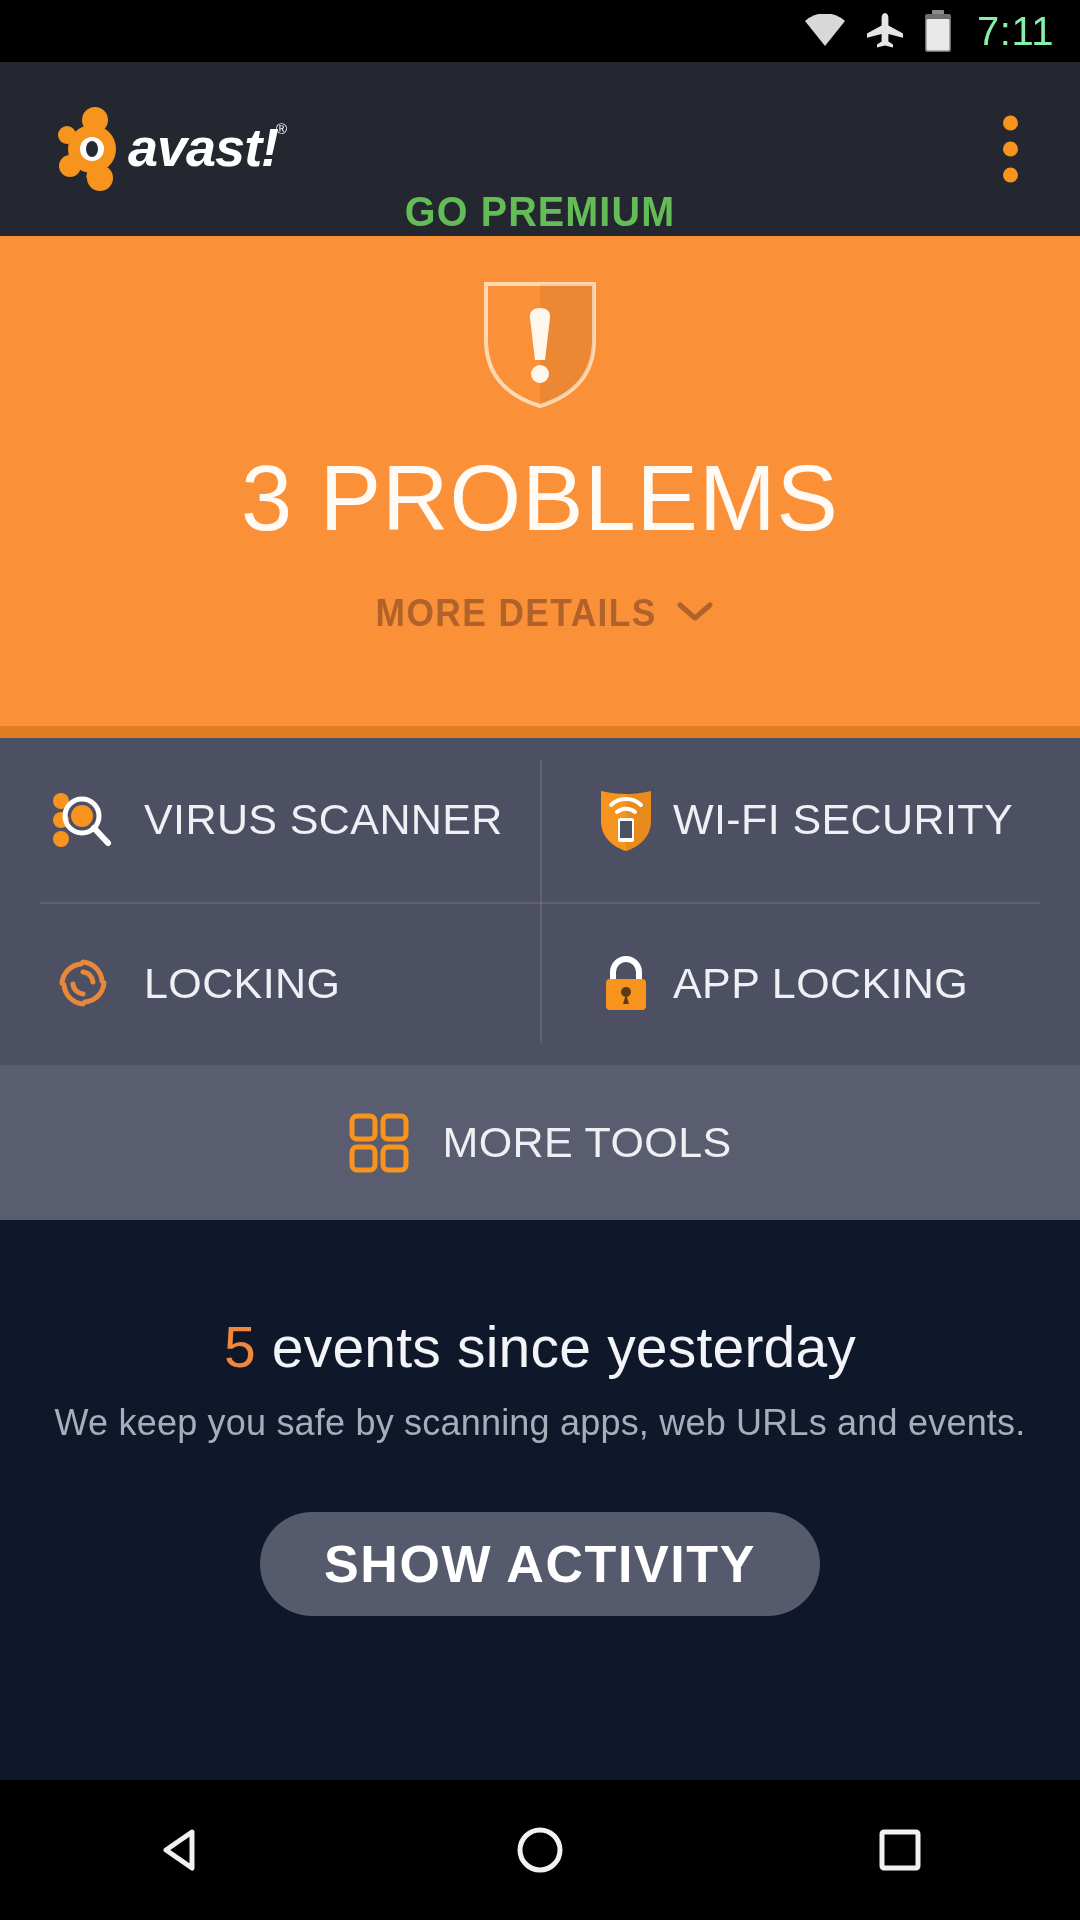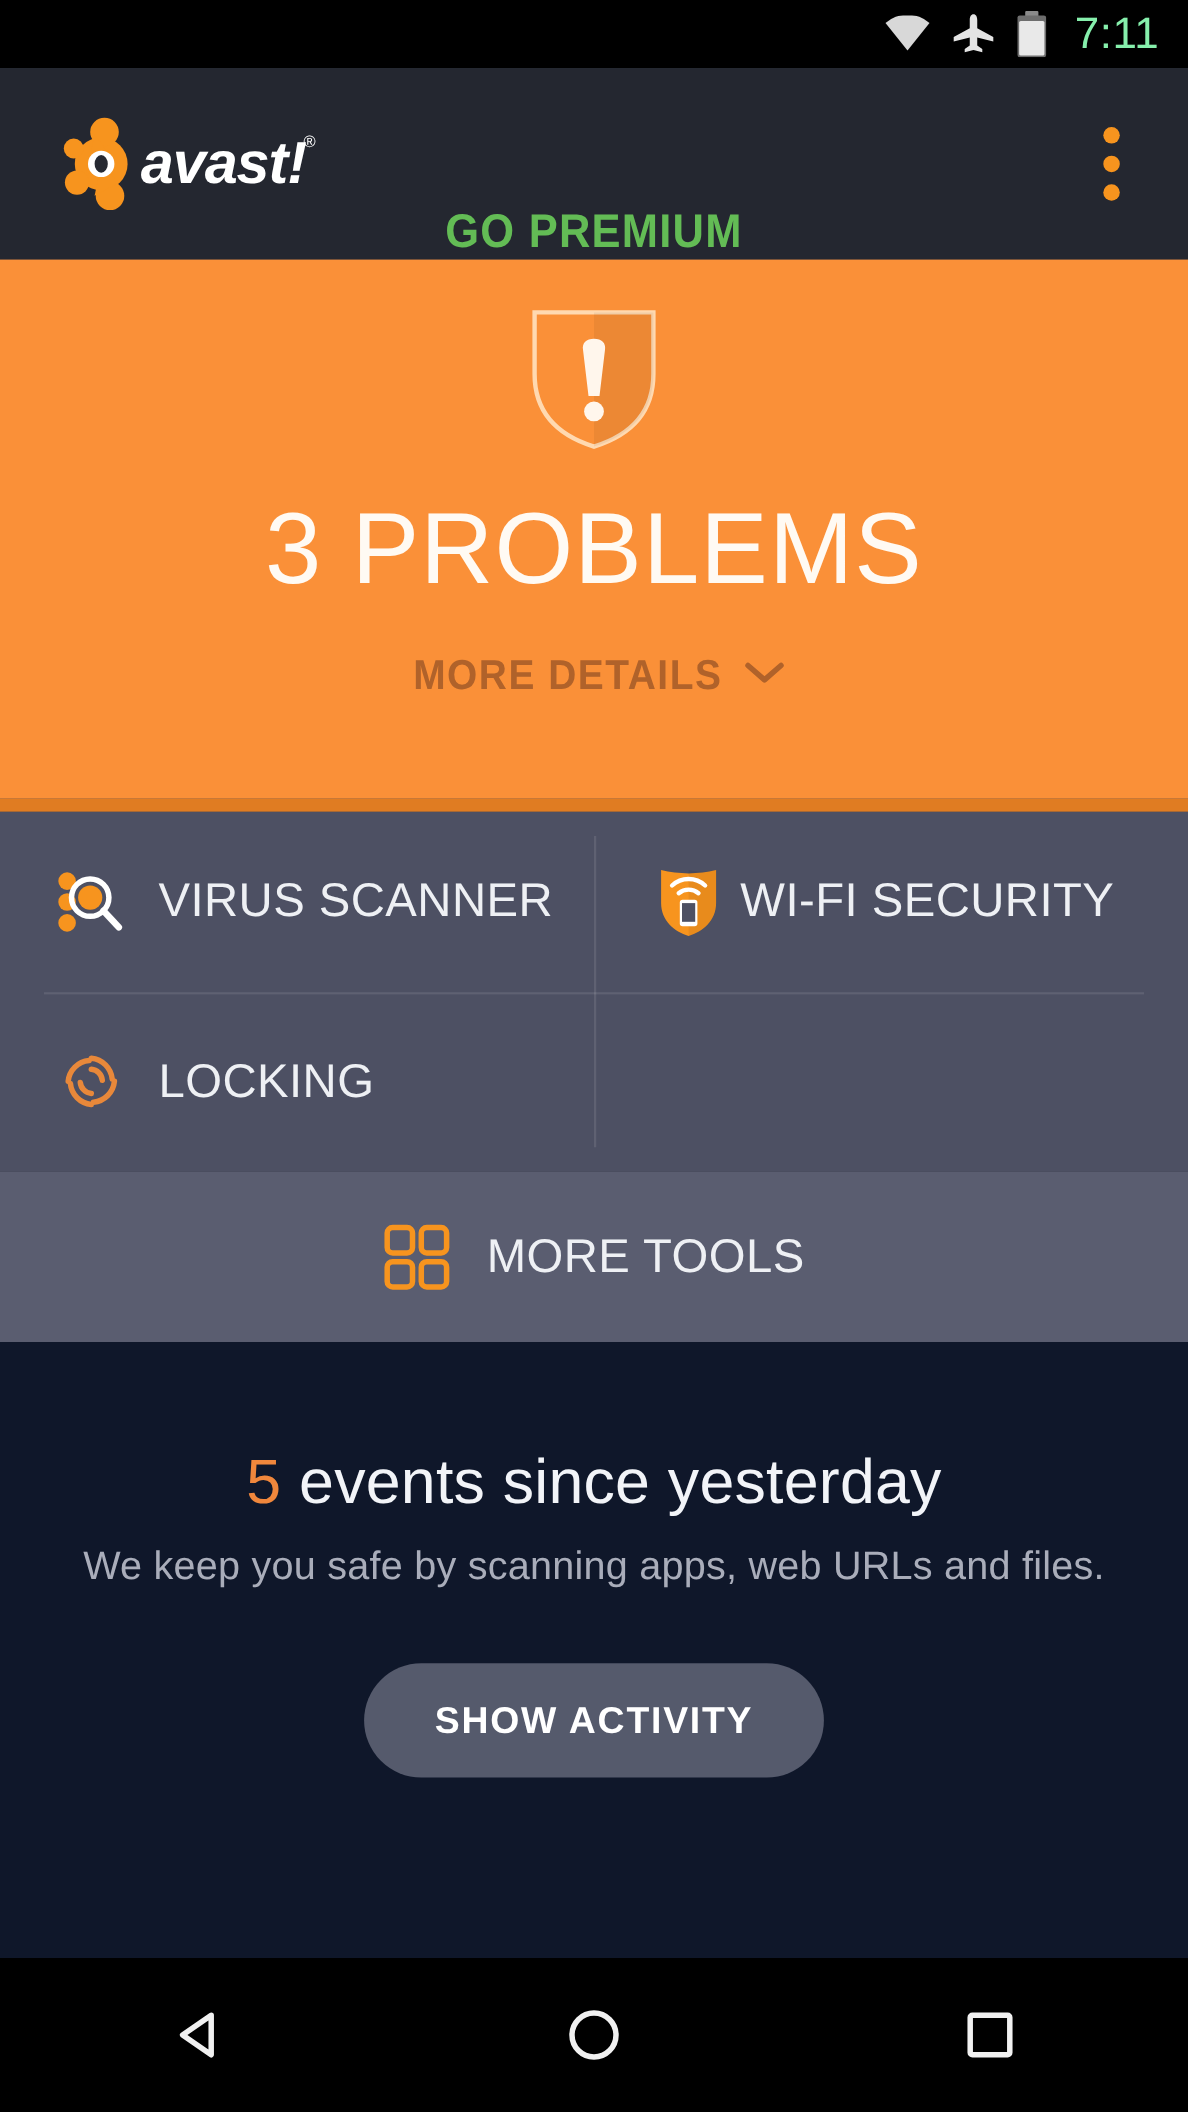--- a/index.html
+++ b/index.html
@@ -229,21 +229,21 @@
     font-family: "Liberation Sans", sans-serif;
   }
   #show-activity-button {
     margin-top: 68px;
     background: #555a6c;
     color: #ffffff;
     border: none;
     border-radius: 100px;
     padding: 0 64px;
     height: 104px;
-    font-size: 34px;
+    font-size: 52px;
     font-weight: bold;
     letter-spacing: 1.6px;
     font-family: "Liberation Sans", sans-serif;
   }
 
   
   #nav-bar {
     height: 140px;
     background: #000000;
     display: flex;
@@ -380,20 +380,31 @@
               <path d="M31 52 A21 21 0 0 1 12 33"></path>
               <path d="M10 31 A21 21 0 0 1 29 12"></path>
               <path d="M31 20 A11 11 0 0 1 41 30"></path>
               <path d="M31 42 A11 11 0 0 1 21 32"></path>
             </g>
           </svg>
         </span>
         <span class="tool-label">LOCKING</span>
       </div>
 
+      <div class="tool-cell right">
+        <span class="tool-icon">
+          <svg width="54" height="62" viewBox="0 0 54 62">
+            <path d="M14 28 V20 A13 13 0 0 1 40 20 V28" fill="none" stroke="#ffffff" stroke-width="6"></path>
+            <rect x="7" y="27" width="40" height="31" rx="4" fill="#f7941e"></rect>
+            <circle cx="27" cy="40" r="5" fill="#5a3b16"></circle>
+            <path d="M27 42 l3 10 h-6 z" fill="#5a3b16"></path>
+          </svg>
+        </span>
+        <span class="tool-label">APP LOCKING</span>
+      </div>
     </div>
   </div>
 
   <div id="more-tools-row">
     <span class="tool-icon">
       <svg width="62" height="62" viewBox="0 0 62 62">
         <g fill="none" stroke="#f7941e" stroke-width="5">
           <rect x="4" y="4" width="23" height="23" rx="5"></rect>
           <rect x="35" y="4" width="23" height="23" rx="5"></rect>
           <rect x="4" y="35" width="23" height="23" rx="5"></rect>
@@ -401,21 +412,21 @@
         </g>
       </svg>
     </span>
     <span id="more-tools-label">MORE TOOLS</span>
   </div>
 
   <div id="activity-panel">
     <div id="events-line">
       <span id="events-count">5</span><span> events since yesterday</span>
     </div>
-    <div id="activity-sub">We keep you safe by scanning apps, web URLs and files.</div>
+    <div id="activity-sub">We keep you safe by scanning apps, web URLs and events.</div>
     <button id="show-activity-button">SHOW ACTIVITY</button>
   </div>
 
   <div id="nav-bar">
     <div class="nav-btn">
       <svg width="56" height="56" viewBox="0 0 56 56">
         <path d="M40 10 L14 28 L40 46 Z" fill="none" stroke="#f1f1f1" stroke-width="5" stroke-linejoin="round"></path>
       </svg>
     </div>
     <div class="nav-btn">

